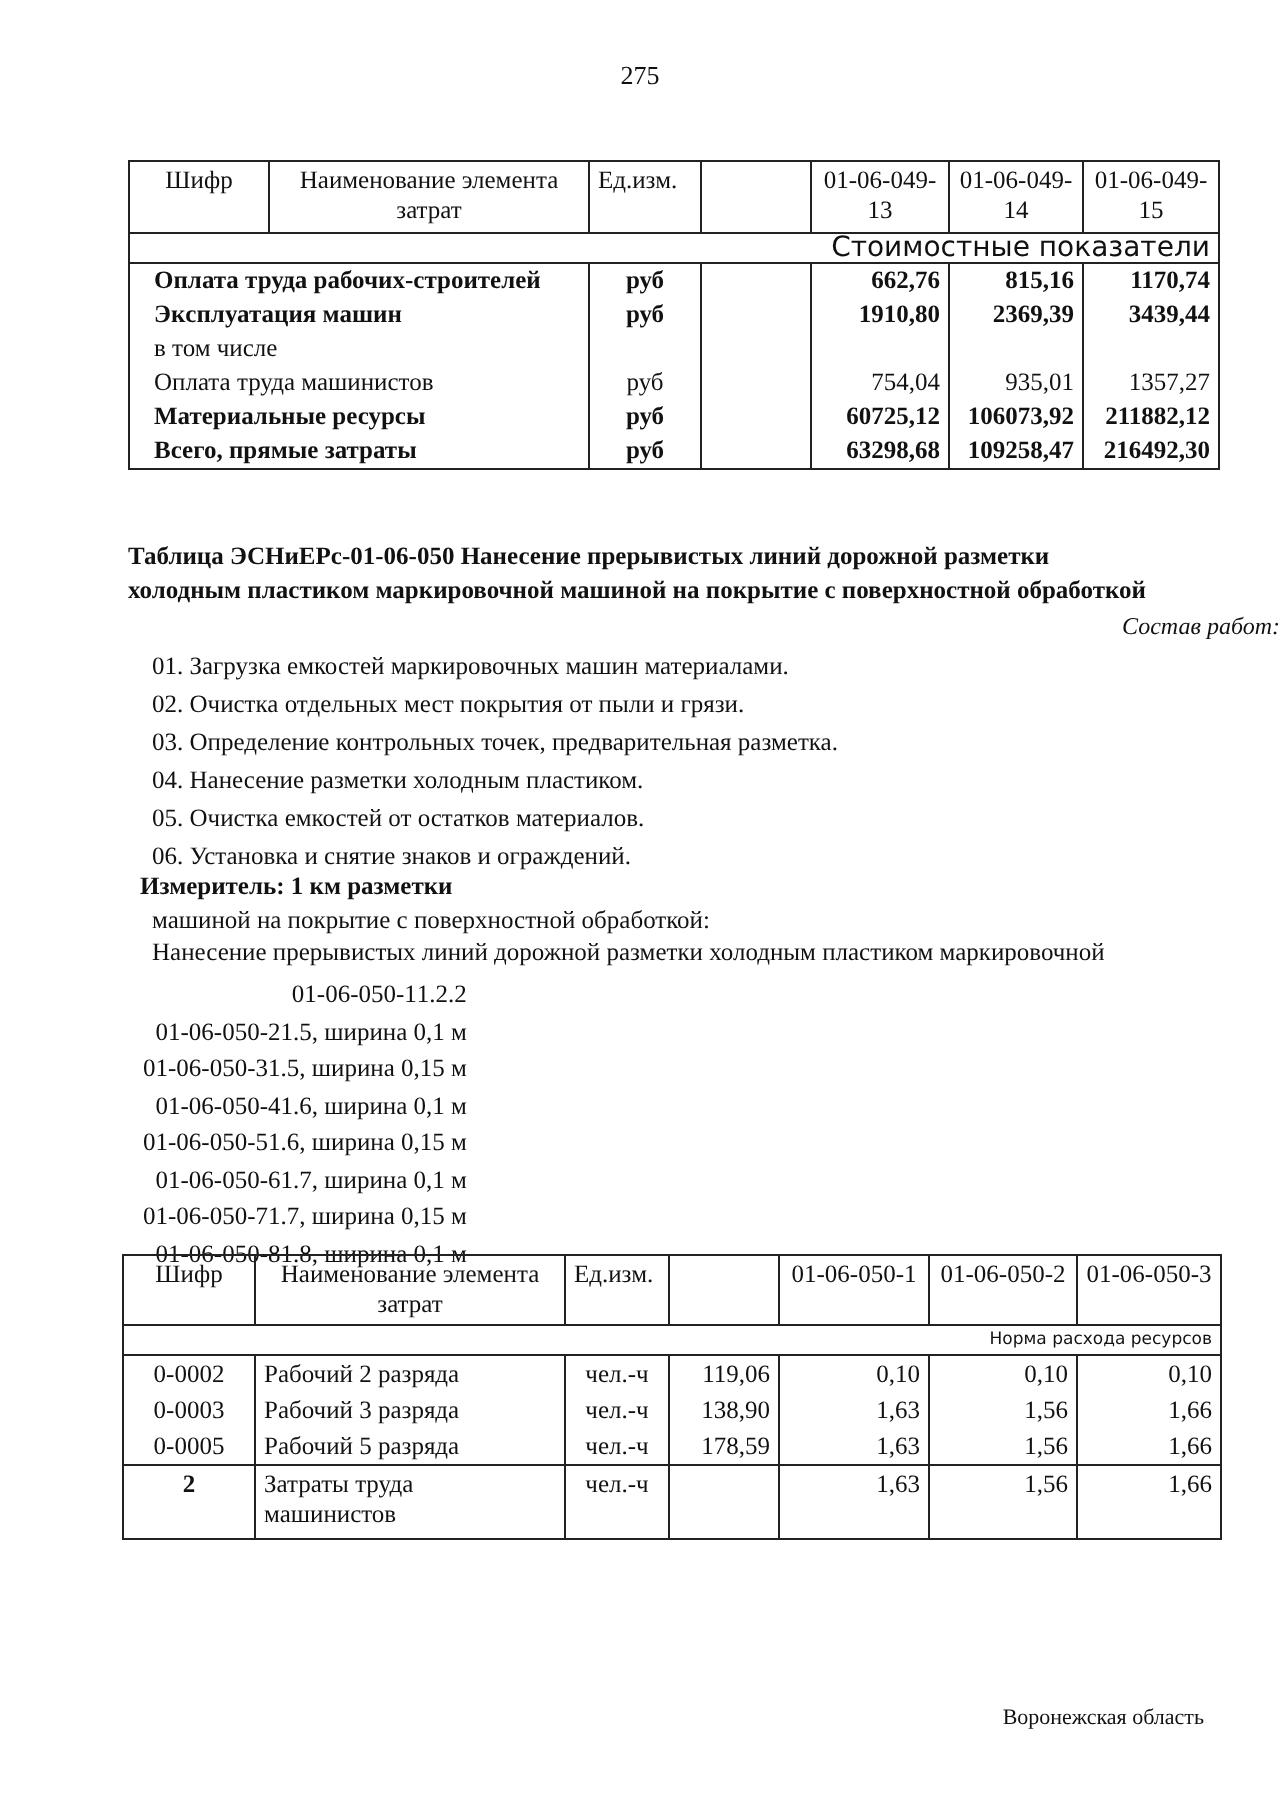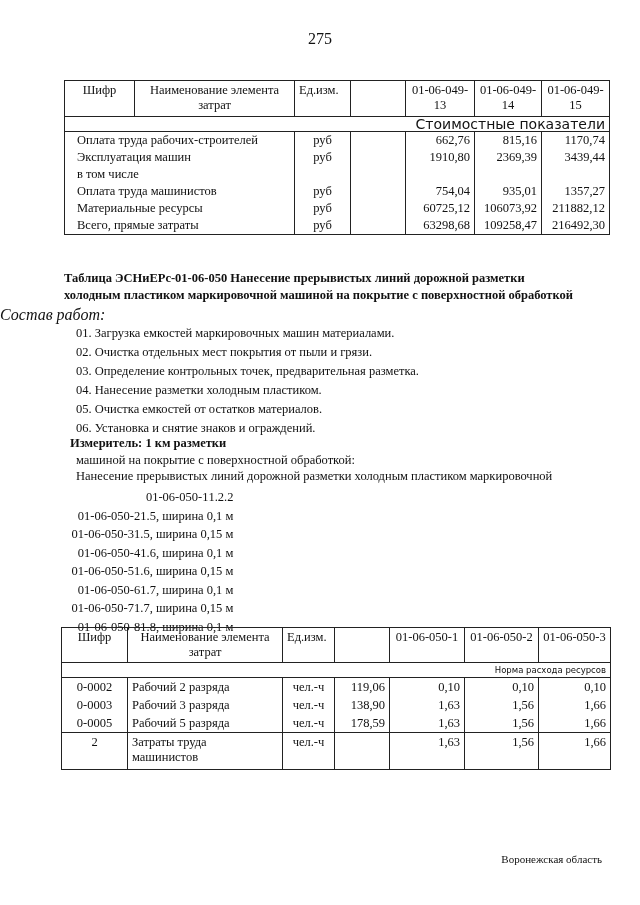--- a/index.html
+++ b/index.html
@@ -1,38 +1,38 @@
 <!DOCTYPE html>
 <html><head>
 <meta charset="utf-8">
 <style>
   html, body { margin: 0; padding: 0; background: #ffffff; }
   body {
     width: 640px; height: 905px; position: relative; overflow: hidden;
     font-family: "Liberation Serif", "DejaVu Serif", serif;
     color: #111; font-size: 12.5px;
   }
-  .page-num { position: absolute; top: 30px; left: 0; width: 640px; text-align: center; font-size: 16px; }
+  .page-num { position: absolute; top: 30px; left: 0; width: 640px; text-align: center; font-size: 13px; }
 
   table { border-collapse: collapse; position: absolute; table-layout: fixed; }
   td { padding: 0 4px; vertical-align: top; line-height: 15px; }
 
   
   #t1 { left: 64px; top: 80px; width: 545px; }
   #t1 .hdr td { border: 1px solid #222; height: 33px; padding-top: 2px; }
   #t1 .sub td { border: 1px solid #222; height: 14px; font-family: "DejaVu Sans", sans-serif; font-size: 14px; text-align: right; line-height: 14px; }
   #t1 .row td { height: 17px; line-height: 17px; border-left: 1px solid #222; border-right: 1px solid #222; }
   #t1 .last td { border-bottom: 1px solid #222; }
-  .bold { font-weight: normal; }
+  .bold { font-weight: bold; }
   .c { text-align: center; }
   .r { text-align: right; }
 
   
   .title { position: absolute; left: 64px; top: 270px; width: 560px; font-weight: bold; font-size: 12.5px; line-height: 17px; }
-  .subtitle { position: absolute; left: 0; width: 640px; top: 306px; text-align: left; font-style: italic; font-size: 16px; }
+  .subtitle { position: absolute; left: 0; width: 640px; top: 306px; text-align: right; font-style: italic; font-size: 12px; }
   .works { position: absolute; left: 76px; top: 324px; }
   .works div { height: 19px; line-height: 19px; }
   .meas { position: absolute; left: 70px; top: 436px; font-weight: bold; }
   .desc { position: absolute; left: 76px; top: 452px; width: 520px; line-height: 16px; }
   .codes { position: absolute; left: 62px; top: 488px; }
   .codes div { height: 18.5px; line-height: 18.5px; white-space: nowrap; text-align: right; }
   .codes .code { display: inline-block; width: 72px; }
 
   
   #t2 { left: 61px; top: 627px; width: 549px; }

